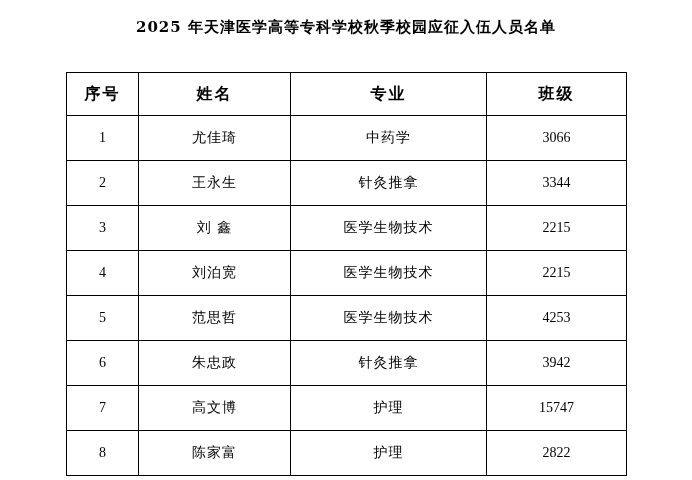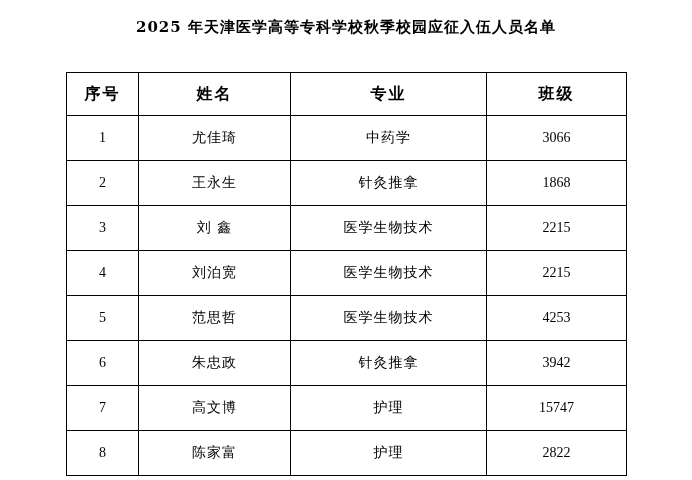--- a/index.html
+++ b/index.html
@@ -99,21 +99,21 @@
         <tr>
           <td class="num">1</td>
           <td class="name">尤佳琦</td>
           <td class="major">中药学</td>
           <td class="num">3066</td>
         </tr>
         <tr>
           <td class="num">2</td>
           <td class="name">王永生</td>
           <td class="major">针灸推拿</td>
-          <td class="num">1868</td>
+          <td class="num">3344</td>
         </tr>
         <tr>
           <td class="num">3</td>
           <td class="name">刘 鑫</td>
           <td class="major">医学生物技术</td>
           <td class="num">2215</td>
         </tr>
         <tr>
           <td class="num">4</td>
           <td class="name">刘泊宽</td>

